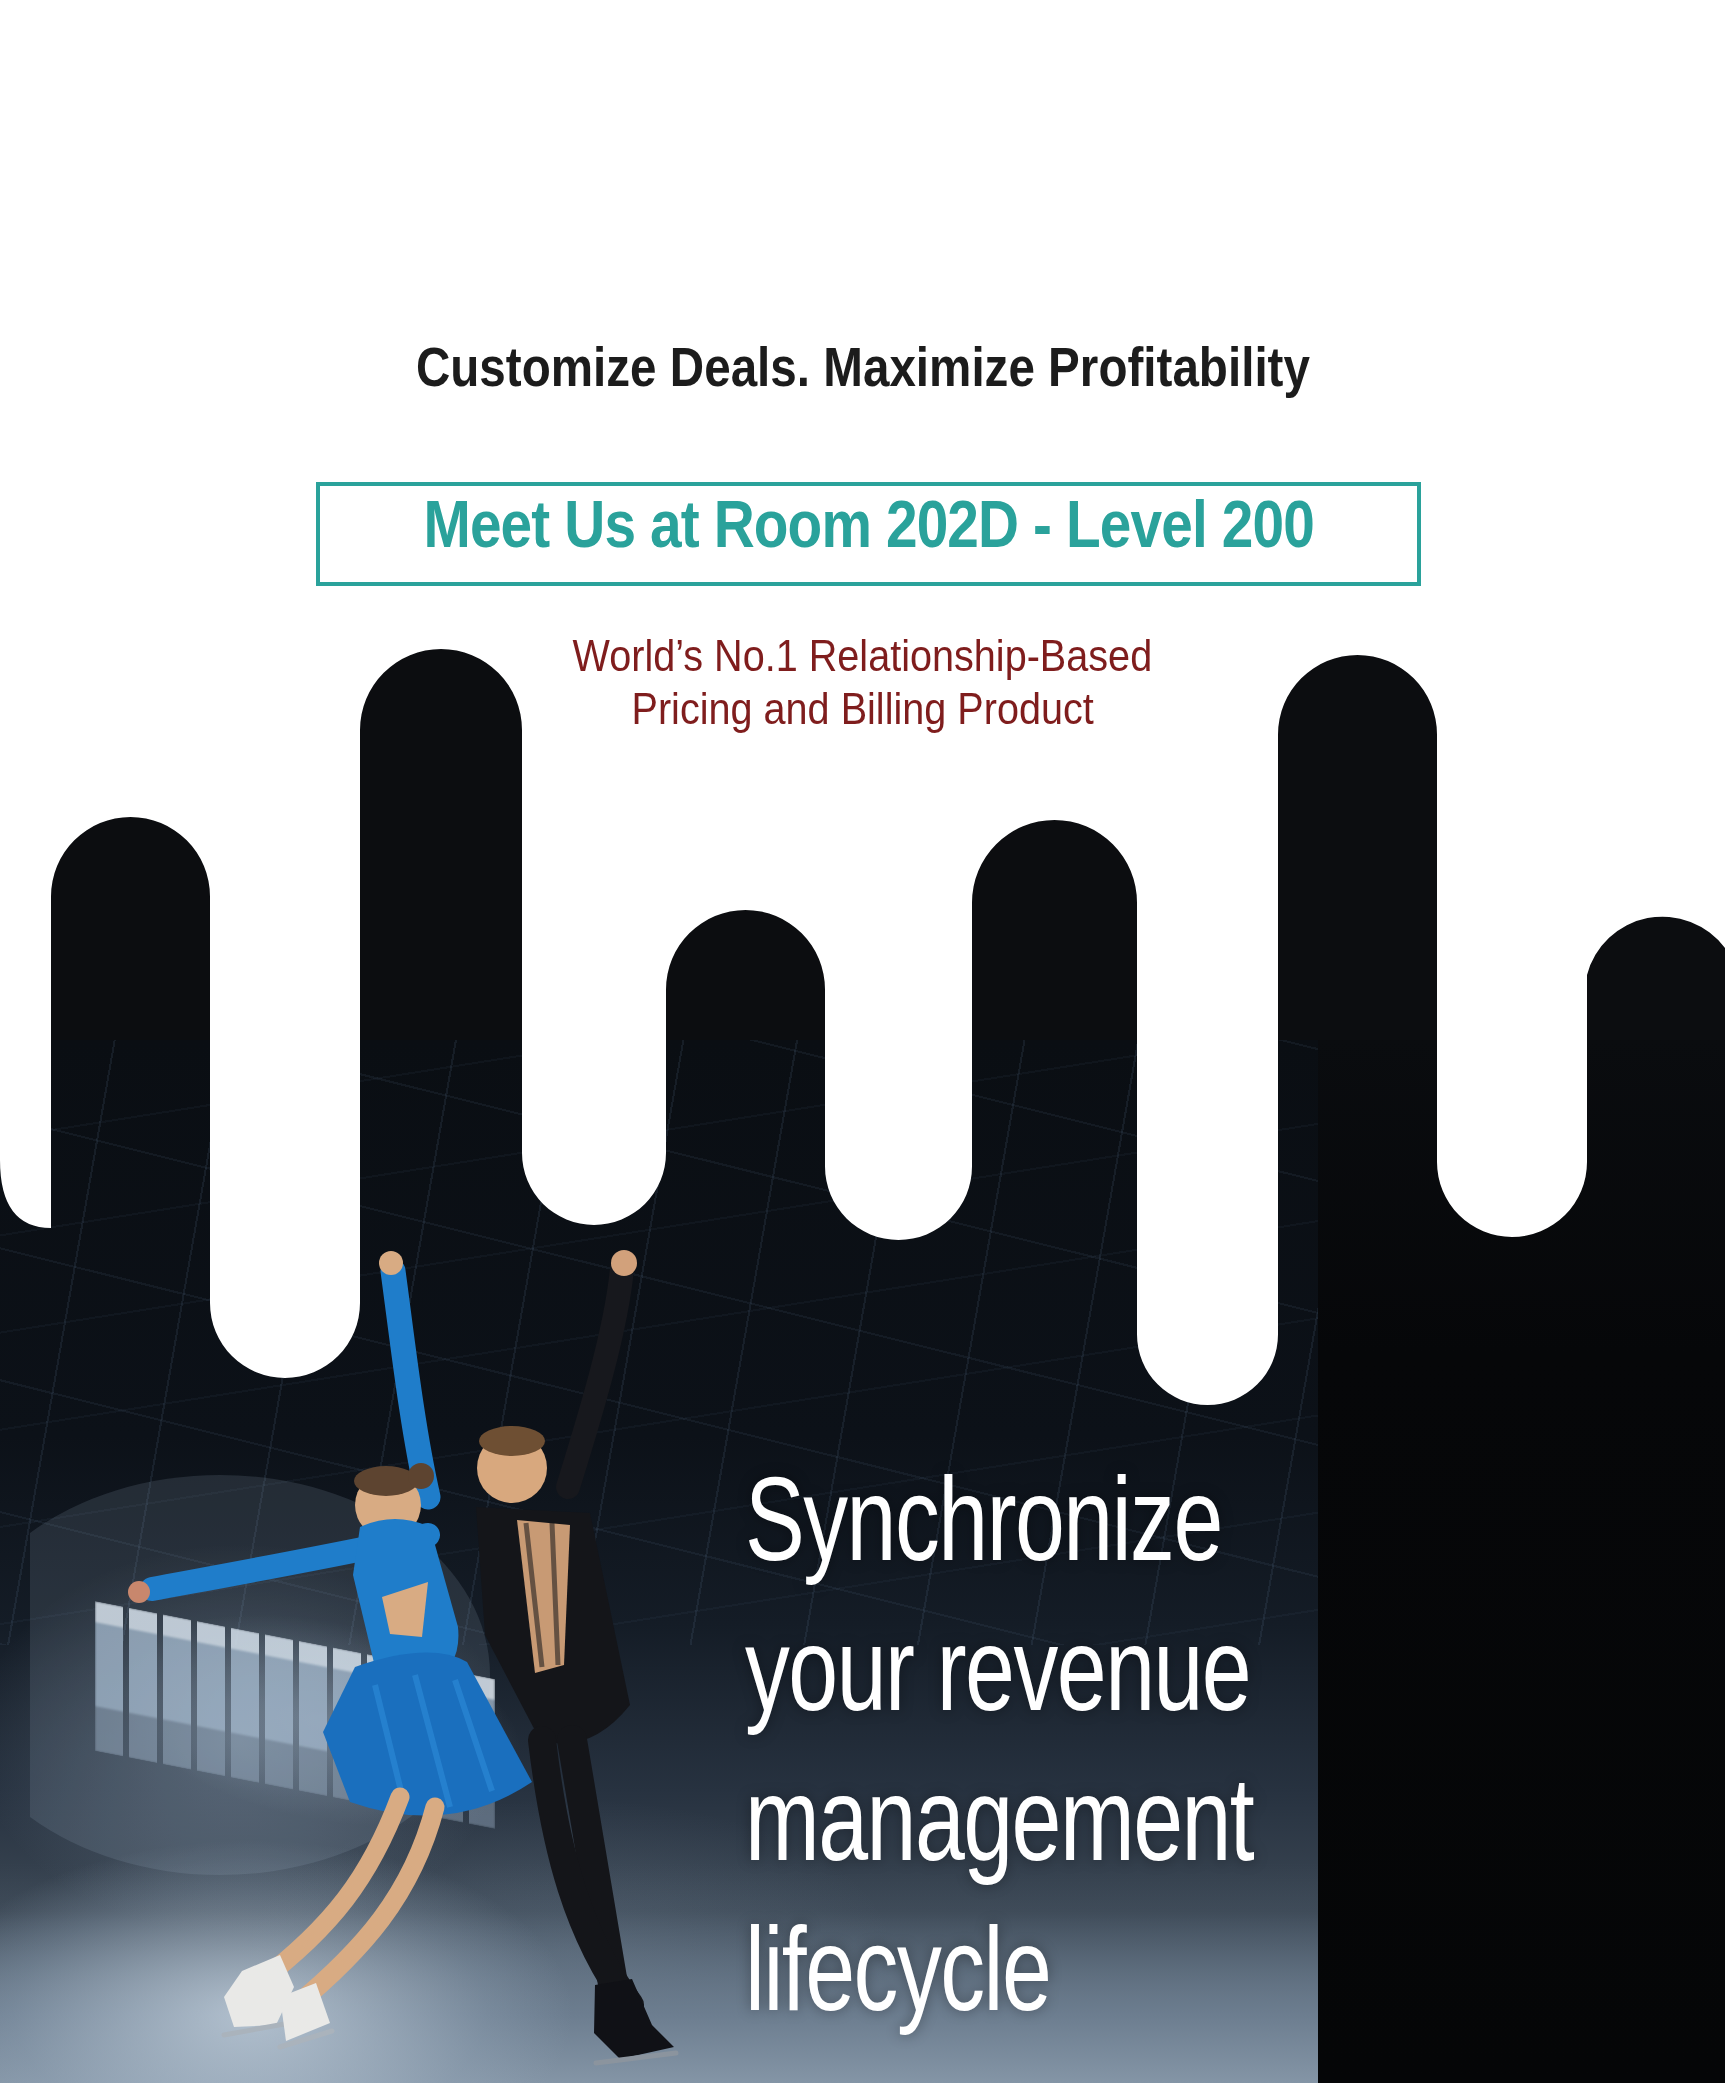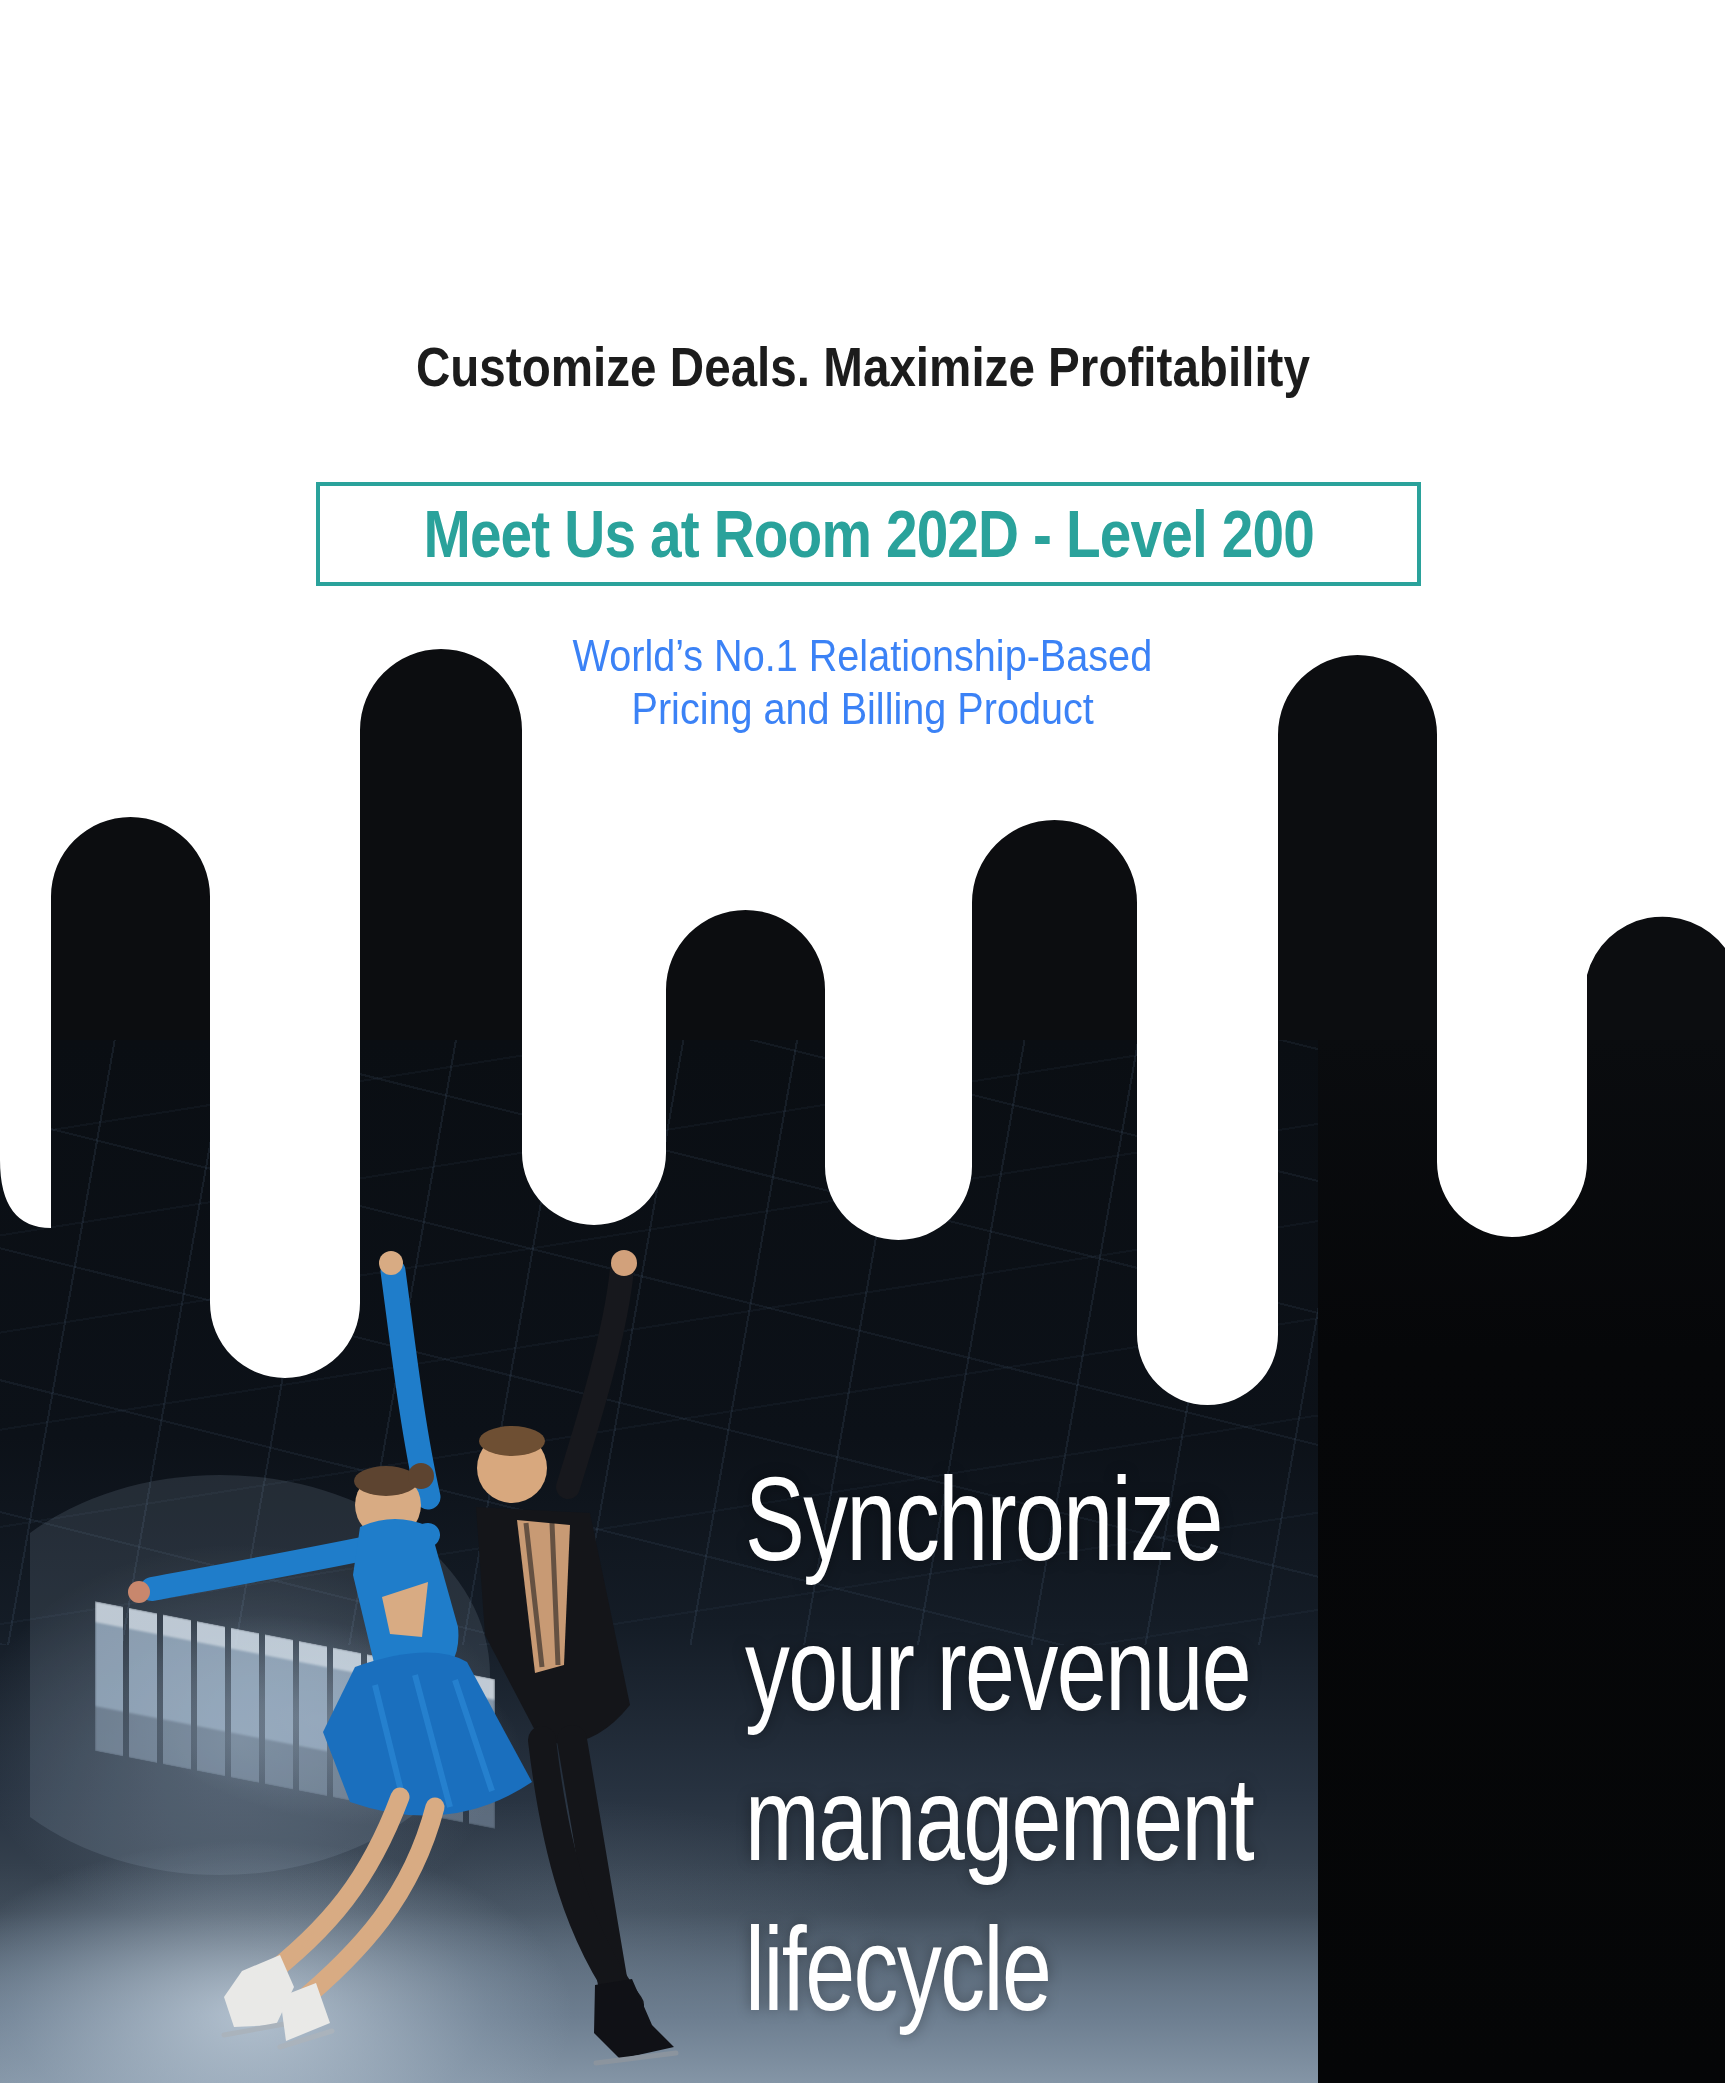--- a/index.html
+++ b/index.html
@@ -36,33 +36,33 @@
     text-align:center;
     color:var(--ink);
     font-size:56px;line-height:66px;font-weight:700;
     z-index:6;
   }
   .subtitle .cond{transform:scaleX(.85);}
   .banner{
     top:482px;left:316px;width:1105px;height:104px;
     border:4px solid var(--teal);
     box-sizing:border-box;
-    display:flex;align-items:center;justify-content:center;
+    display:flex;justify-content:center;
     background:#ffffff;
     z-index:6;
   }
   .banner .cond{
     color:var(--teal);
     font-weight:700;font-size:66px;letter-spacing:-1px;
     transform:scaleX(.86);
   }
   .tagline{
     top:629px;left:0;width:1725px;
     text-align:center;
-    color:#3b82f6;
+    color:#7f1d1d;
     font-size:45px;line-height:53px;font-weight:400;
     z-index:6;
   }
   .tagline .cond{transform:scaleX(.88);}
 
   
   .black-band{
     top:600px;left:0;width:1725px;height:441px;
     background:var(--wave);
     z-index:1;

